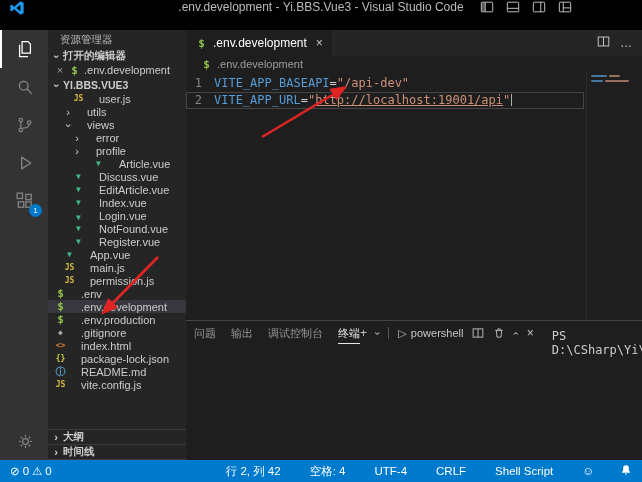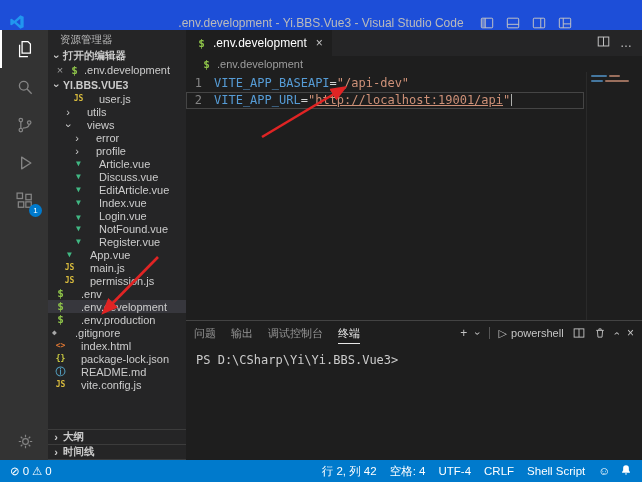--- a/index.html
+++ b/index.html
@@ -1,21 +1,21 @@
 <!DOCTYPE html>
 <html><head>
 <meta charset="utf-8">
 <style>
   * { margin:0; padding:0; box-sizing:border-box; }
   html,body { background:#111; }
   body { font-family:"Liberation Sans", sans-serif; }
   .window { position:relative; width:642px; height:482px; background:#1e1e1e; overflow:hidden; color:#cccccc; }
 
   
-  .titlebar { position:relative; height:30px; background:#1d4ed8; display:flex; align-items:flex-end; font-size:12px; }
+  .titlebar { position:relative; height:30px; background:#000000; display:flex; align-items:flex-start; font-size:12px; }
   .titlebar .title { position:absolute; left:0; right:0; text-align:center; color:#bbbbbb; pointer-events:none; }
   .vscode-logo { width:34px; display:flex; justify-content:center; align-items:center; z-index:2; }
   .titlebar-icons { margin-left:auto; display:flex; gap:12px; padding-right:70px; z-index:2; color:#c5c5c5; }
   .titlebar-icons svg { display:block; }
 
   
   .main { display:flex; height:430px; }
 
   
   .activitybar { width:48px; background:#333333; display:flex; flex-direction:column; align-items:stretch; flex:none; }
@@ -67,37 +67,37 @@
   .tok-key { color:#569cd6; }
   .tok-op { color:#d4d4d4; }
   .tok-string { color:#ce9178; }
   .tok-string-link { color:#ce9178; text-decoration:underline; }
 
   .minimap { position:absolute; top:0; right:0; width:56px; height:100%; background:#1e1e1e; border-left:1px solid #2a2a2a; }
   .mm-row { height:2px; margin:3px 4px 0 4px; display:flex; gap:2px; }
   .mm-row span { display:inline-block; height:2px; border-radius:1px; }
 
   
-  .panel { height:140px; flex:none; border-top:1px solid #434343; display:flex; flex-direction:column; }
+  .panel { height:140px; flex:none; border-top:1px solid #434343; display:flex; flex-direction:row; }
   .panel-header { height:24px; flex:none; display:flex; align-items:center; padding:0 8px; }
   .panel-tabs { display:flex; gap:15px; }
   .panel-tab { font-size:11px; color:#969696; padding:3px 0 2px 0; cursor:pointer; border-bottom:1px solid transparent; }
   .panel-tab.active { color:#e7e7e7; border-bottom:1px solid #e7e7e7; }
   .panel-actions { margin-left:auto; display:flex; align-items:center; gap:9px; color:#c5c5c5; font-size:12px; }
   .pa { cursor:pointer; display:flex; align-items:center; }
   .pa-divider { width:1px; height:12px; background:#555; }
   .shell-select { display:flex; align-items:center; gap:4px; font-size:11px; cursor:pointer; }
   .terminal { flex:1; padding:8px 10px; font-family:"DejaVu Sans Mono", monospace; font-size:12px; color:#cccccc; }
 
   
   .statusbar { height:22px; background:#007acc; display:flex; align-items:center; color:#ffffff; font-size:11.5px; padding:0 10px; }
   .status-left { display:flex; align-items:center; gap:4px; }
   .status-left .si { display:flex; align-items:center; gap:3px; cursor:pointer; }
   .status-right { margin-left:auto; display:flex; align-items:center; gap:13px; }
-  .status-item { cursor:pointer; white-space:nowrap; }
+  .status-item { cursor:pointer; white-space:nowrap;margin-left:16px; }
 
   
   .annotations { position:absolute; inset:0; pointer-events:none; z-index:60; }
 </style>
 </head>
 <body>
 
 <div class="window">
 
   <div class="titlebar">
@@ -215,21 +215,21 @@
             <span class="lbl">views</span>
           </div>
           <div class="tree-row" style="padding-left: 24px;">
             <span class="chev">›</span>
             <span class="lbl">error</span>
           </div>
           <div class="tree-row" style="padding-left: 24px;">
             <span class="chev">›</span>
             <span class="lbl">profile</span>
           </div>
-          <div class="tree-row" style="padding-left: 24px;">
+          <div class="tree-row" style="padding-left: 24px; margin-left: 20px;">
             <span class="fi fi-vue"></span>
             <span class="lbl">Article.vue</span>
           </div>
           <div class="tree-row" style="padding-left: 24px;">
             <span class="fi fi-vue"></span>
             <span class="lbl">Discuss.vue</span>
           </div>
           <div class="tree-row" style="padding-left: 24px;">
             <span class="fi fi-vue"></span>
             <span class="lbl">EditArticle.vue</span>
@@ -267,21 +267,21 @@
             <span class="lbl">.env</span>
           </div>
           <div class="tree-row selected" style="padding-left: 6px;">
             <span class="fi fi-env"></span>
             <span class="lbl">.env.development</span>
           </div>
           <div class="tree-row" style="padding-left: 6px;">
             <span class="fi fi-env"></span>
             <span class="lbl">.env.production</span>
           </div>
-          <div class="tree-row" style=" text-align: center;">
+          <div class="tree-row" style="padding-left: 6px; text-align: center;">
             <span class="fi fi-git"></span>
             <span class="lbl">.gitignore</span>
           </div>
           <div class="tree-row" style="padding-left: 6px;">
             <span class="fi fi-html"></span>
             <span class="lbl">index.html</span>
           </div>
           <div class="tree-row" style="padding-left: 6px;">
             <span class="fi fi-json"></span>
             <span class="lbl">package-lock.json</span>

